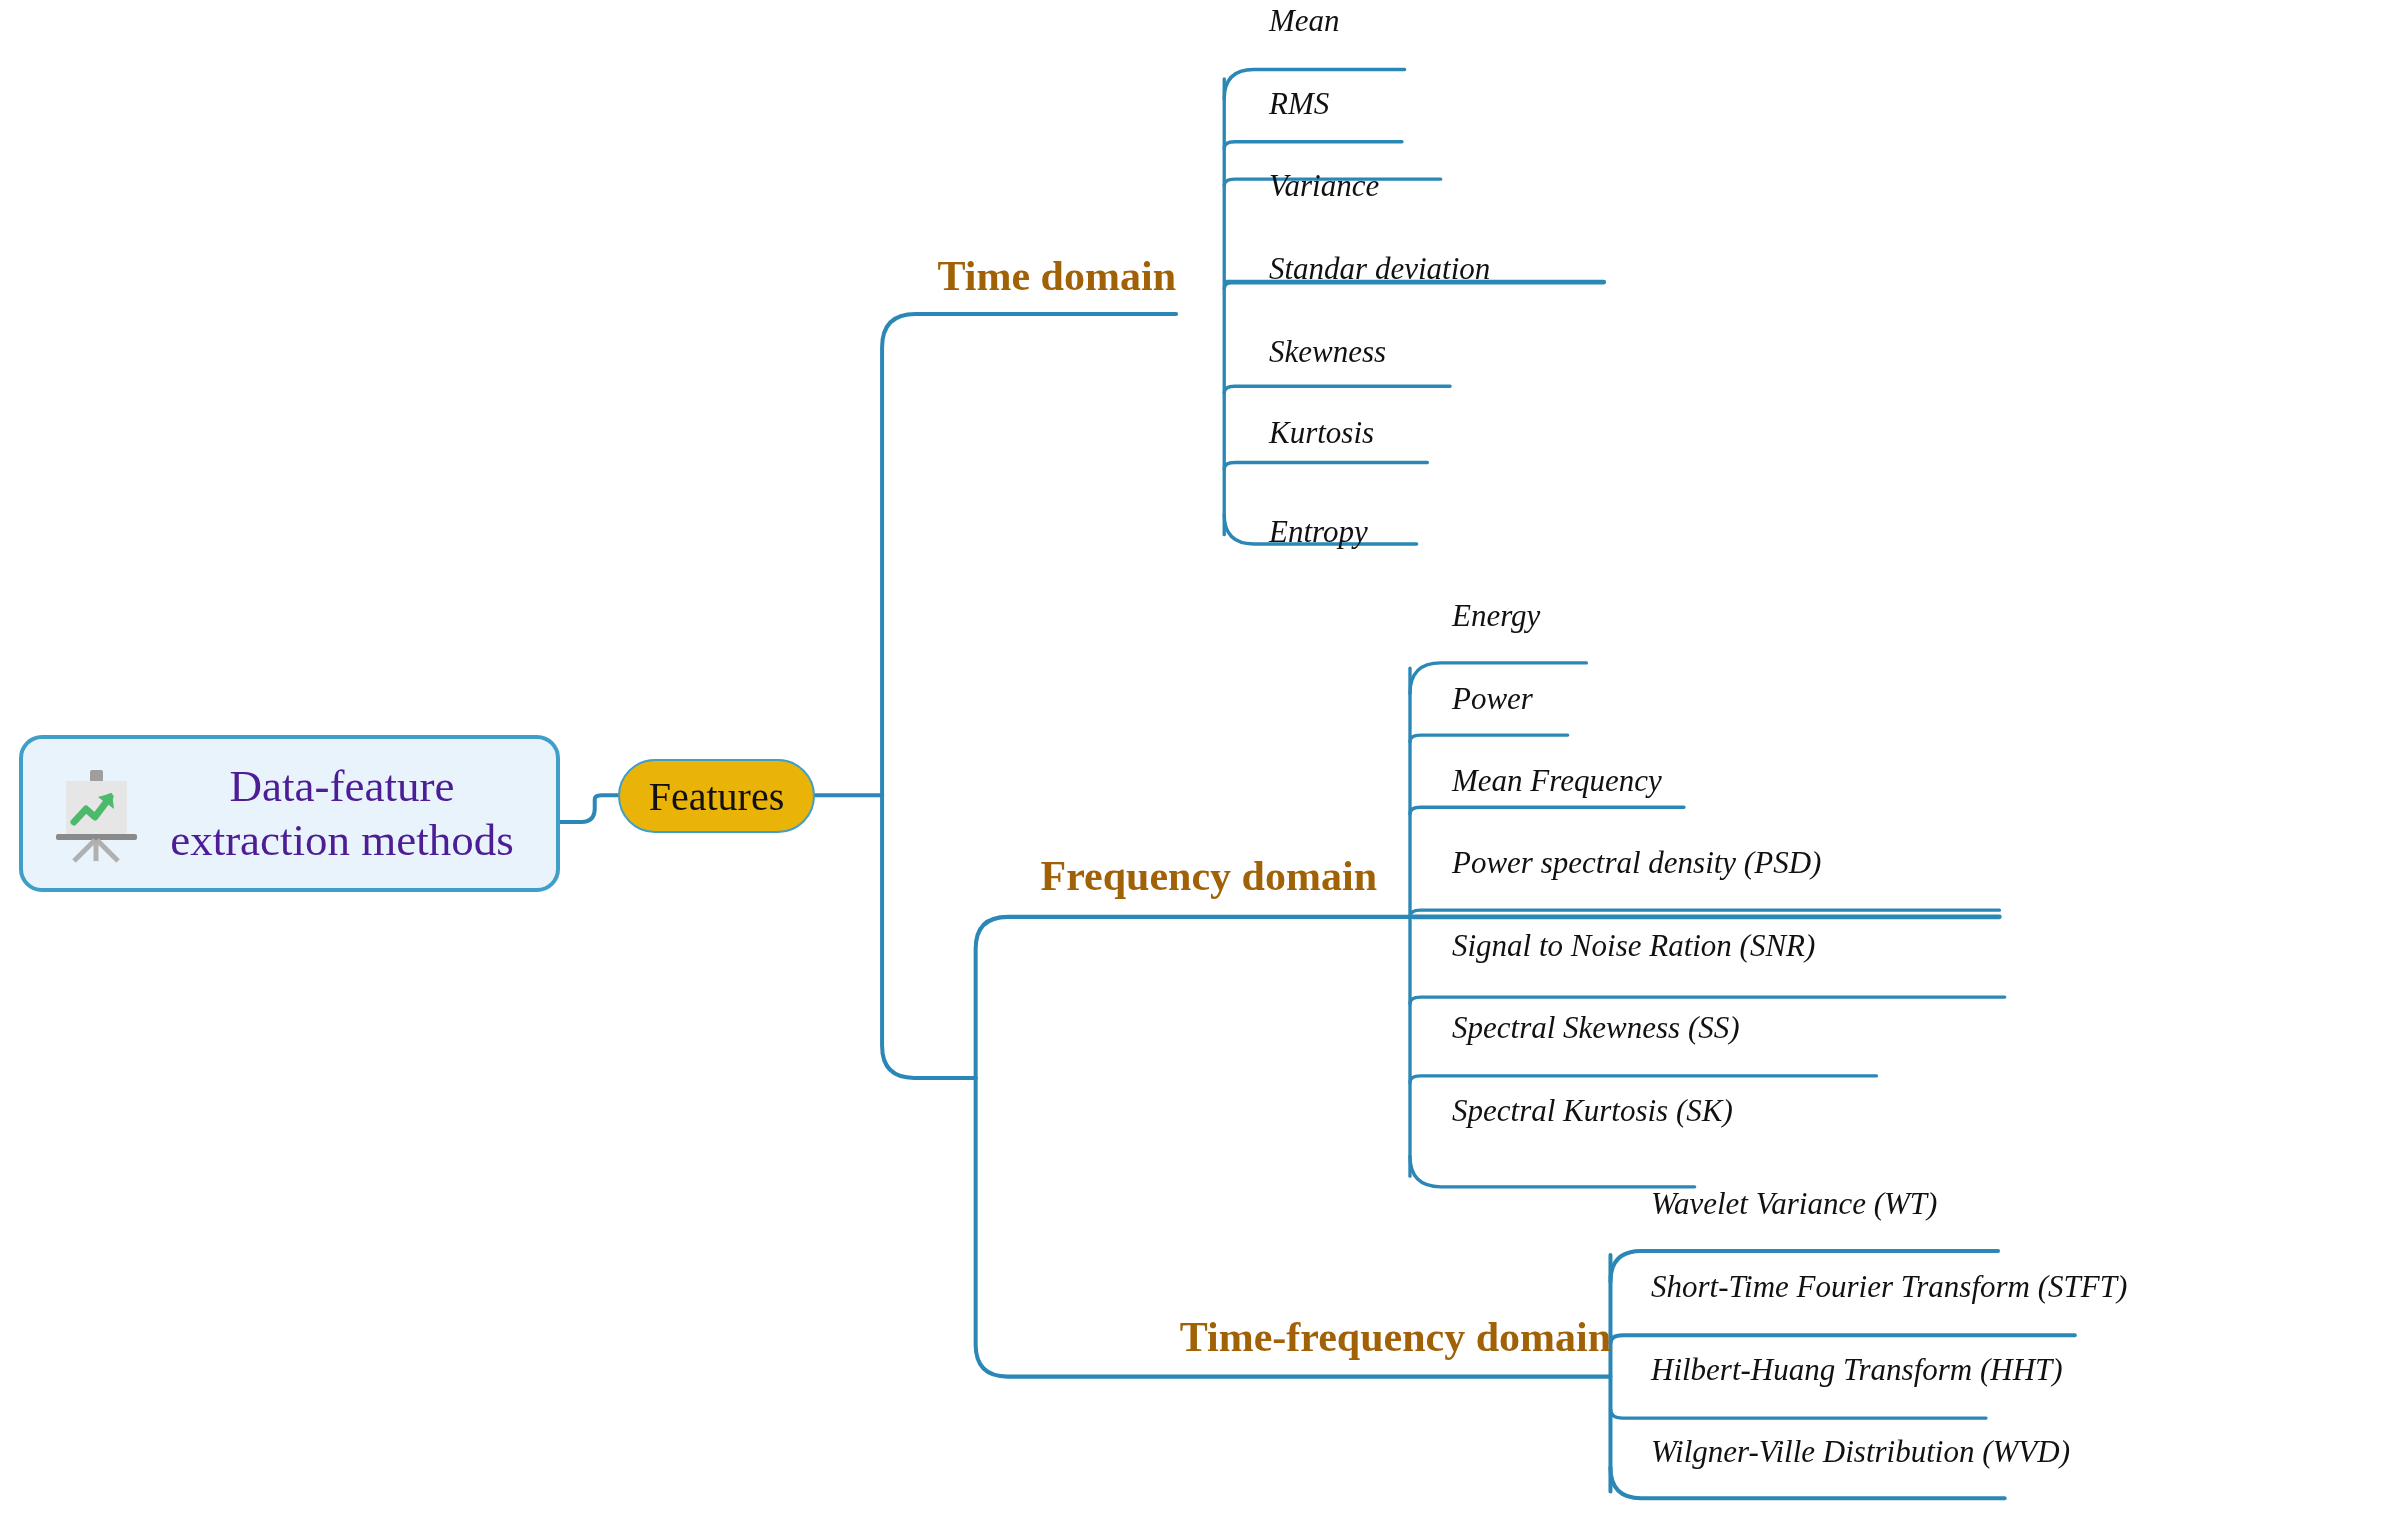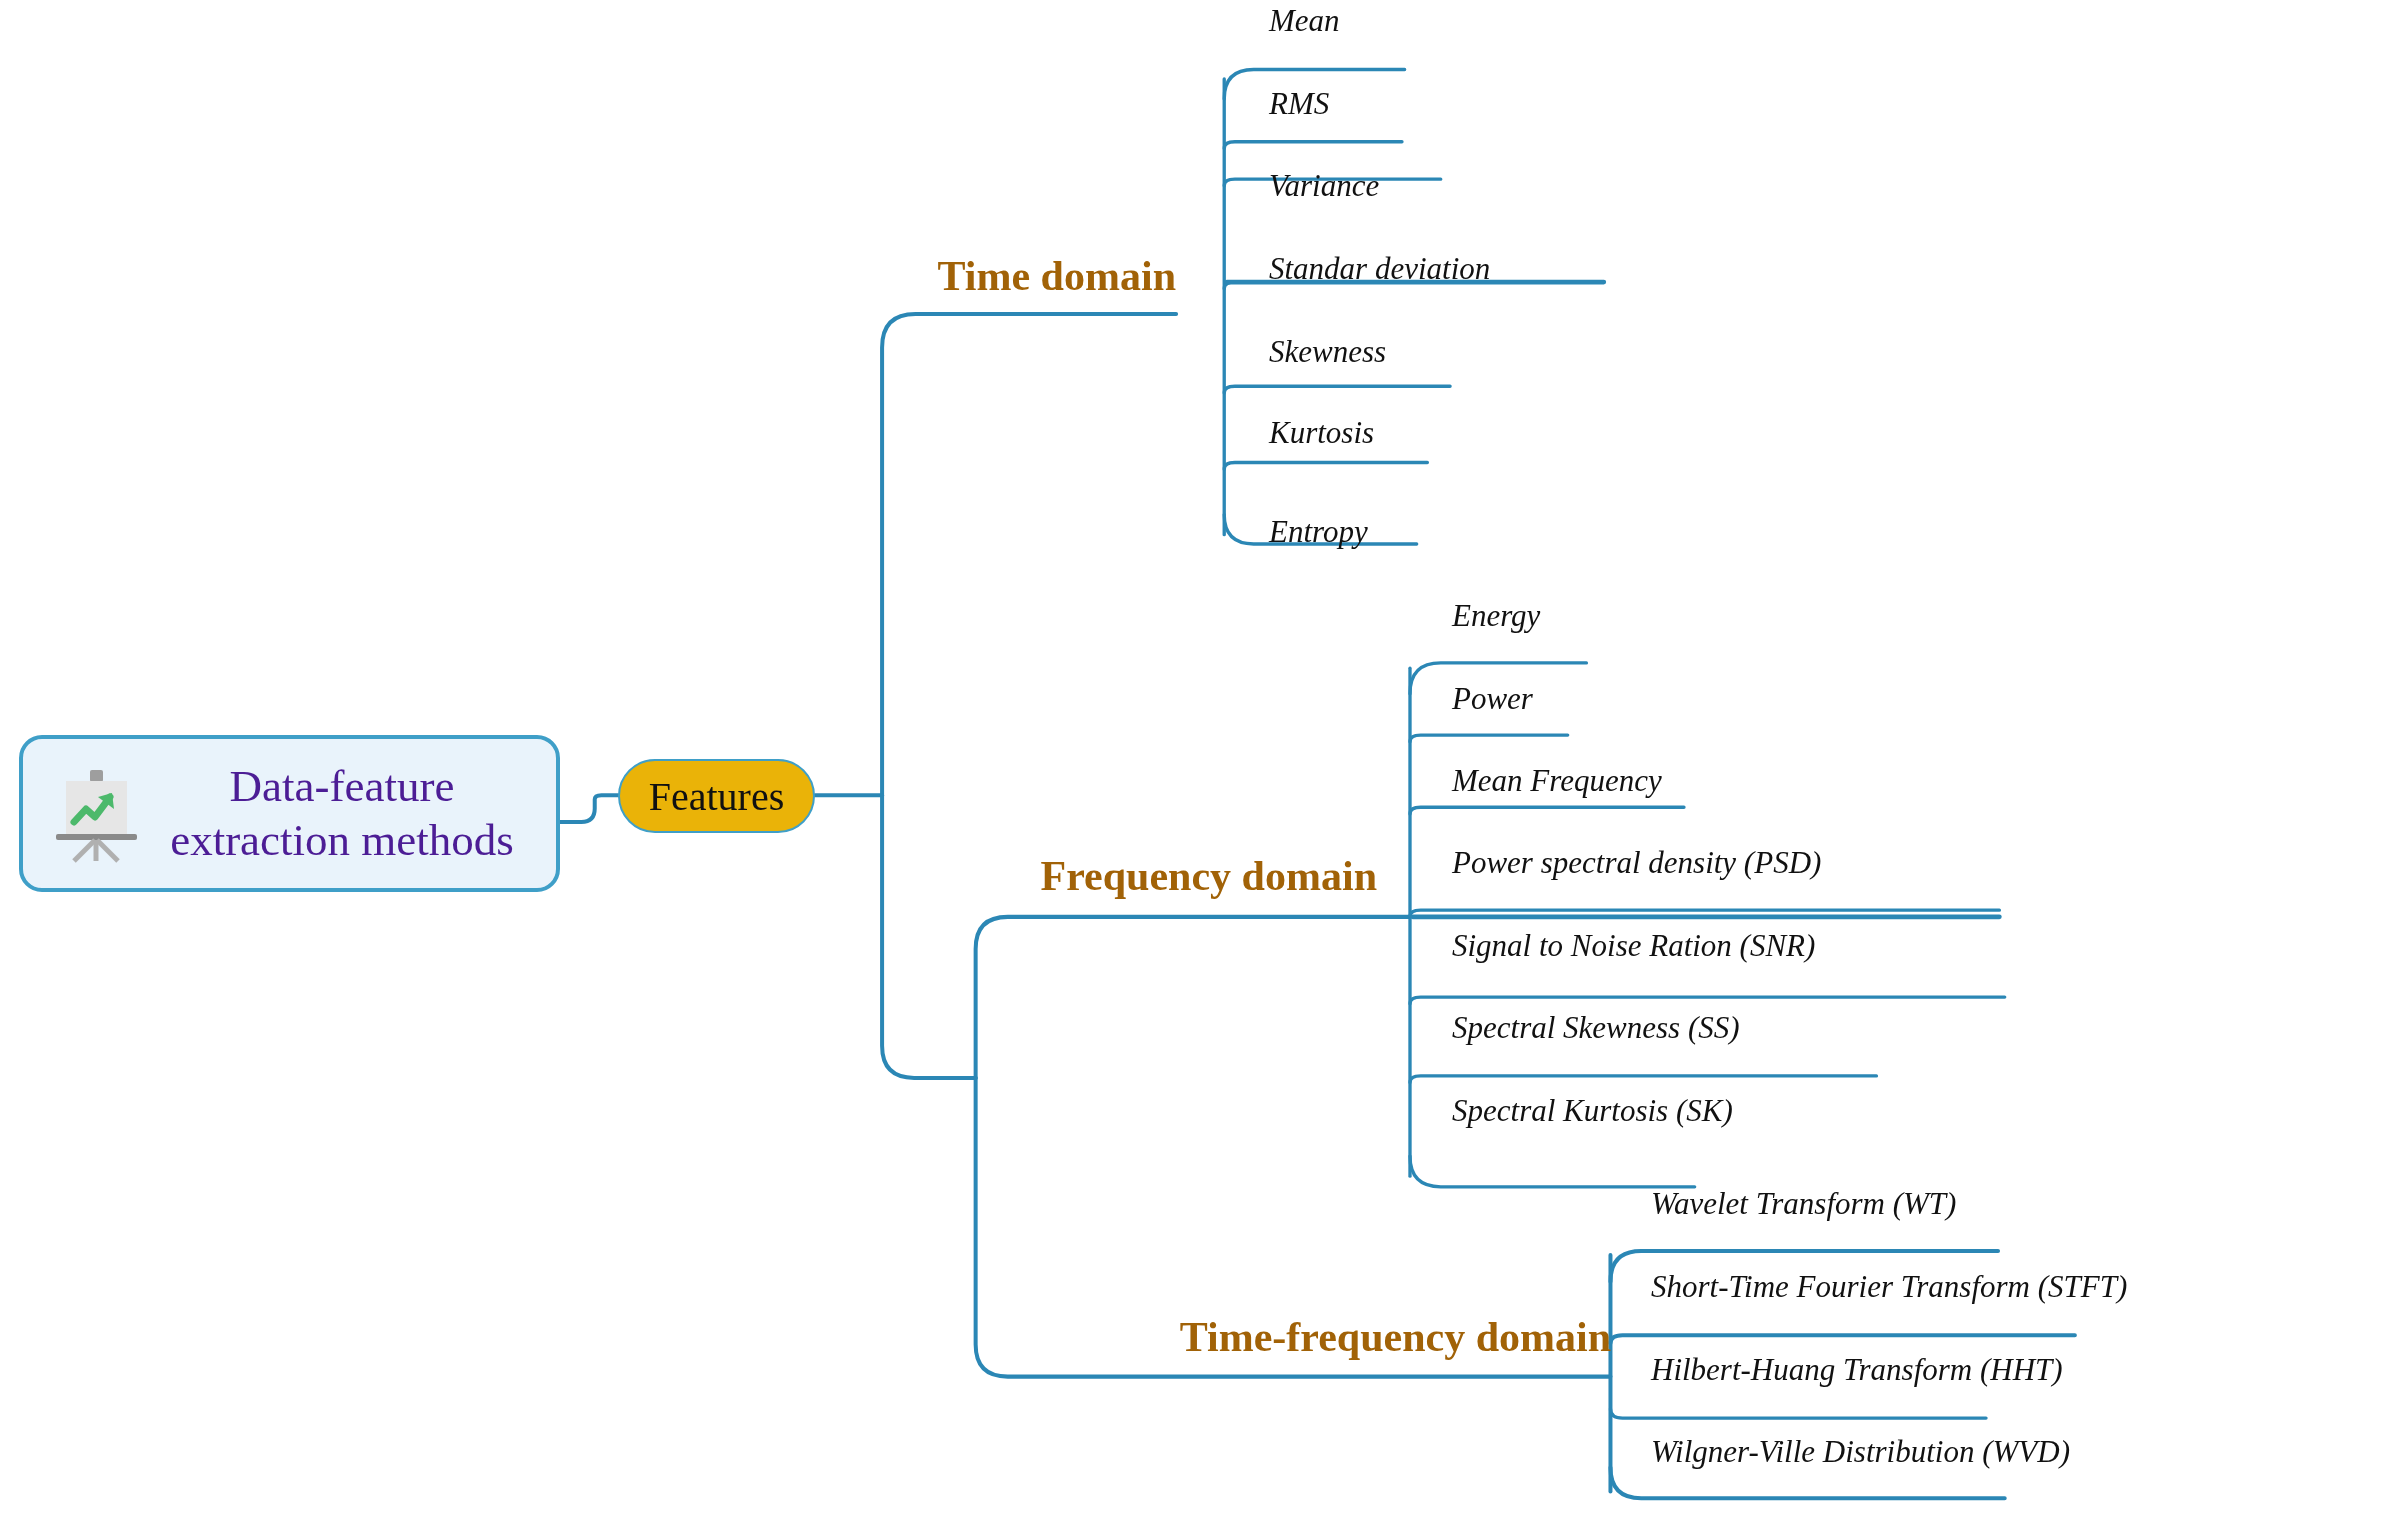--- a/index.html
+++ b/index.html
@@ -161,19 +161,19 @@
   <div class="leaf" style="left:1269px; top:488px;margin-top:28px;">Entropy</div>
 
   <div class="leaf" style="left:1452px; top:600px;">Energy</div>
   <div class="leaf" style="left:1452px; top:683px;">Power</div>
   <div class="leaf" style="left:1452px; top:765px;">Mean Frequency</div>
   <div class="leaf" style="left:1452px; top:847px;">Power spectral density (PSD)</div>
   <div class="leaf" style="left:1452px; top:930px;">Signal to Noise Ration (SNR)</div>
   <div class="leaf" style="left:1452px; top:1012px;">Spectral Skewness (SS)</div>
   <div class="leaf" style="left:1452px; top:1095px;">Spectral Kurtosis (SK)</div>
 
-  <div class="leaf" style="left:1651px; top:1188px;">Wavelet Transform (WT)</div>
+  <div class="leaf" style="left:1651px; top:1188px;">Wavelet Variance (WT)</div>
   <div class="leaf" style="left:1651px; top:1271px;">Short-Time Fourier Transform (STFT)</div>
   <div class="leaf" style="left:1651px; top:1354px;">Hilbert-Huang Transform (HHT)</div>
   <div class="leaf" style="left:1651px; top:1436px;">Wilgner-Ville Distribution (WVD)</div>
 
 </div>
 
 
 </body></html>

